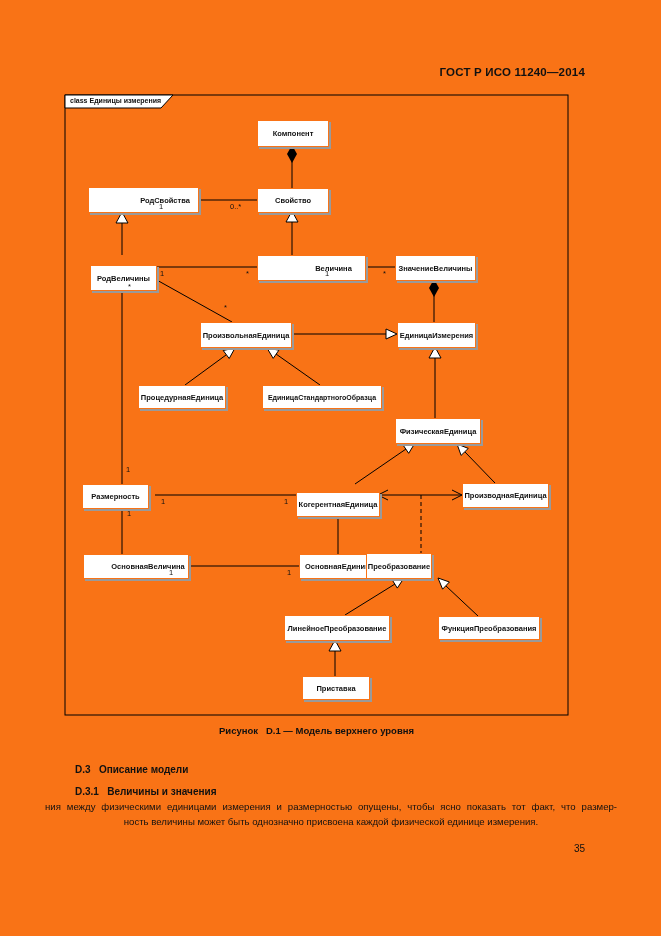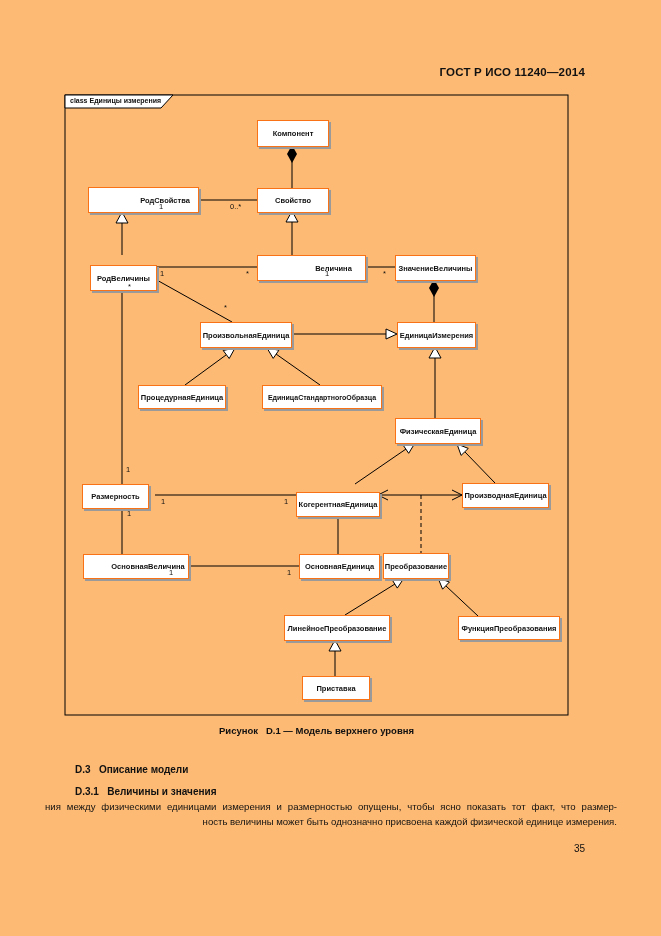--- a/index.html
+++ b/index.html
@@ -1,17 +1,17 @@
 <!DOCTYPE html>
 <html><head>
 <meta charset="utf-8">
 <style>
   html,body{margin:0;padding:0;background:#fff;}
   .page{
-    position:relative; width:661px; height:936px; background:#fdba74;
+    position:relative; width:661px; height:936px; background:#f97316;
     font-family:"Liberation Sans", sans-serif; color:#111; overflow:hidden;
   }
   .doc-header{
     position:absolute; top:66px; left:285px; width:300px; text-align:right;
     font-size:11.5px; font-weight:bold; letter-spacing:0.2px; white-space:pre;
   }
   svg.connectors{position:absolute; left:0; top:0; z-index:1; pointer-events:none;}
   .frame-label{
     position:absolute; left:70px; top:97px; z-index:3;
     font-size:7px; font-weight:bold; white-space:pre;
@@ -32,21 +32,21 @@
   }
   .heading{
     position:absolute; left:75px; font-size:10px; font-weight:bold; white-space:pre;
   }
   .para{
     position:absolute; left:45px; top:799px; width:572px;
     font-size:9.6px; line-height:15px;
   }
   .para .line-just{text-align:justify; text-align-last:justify;}
   .para .line-first{text-indent:26px;}
-  .para .line-last{text-align:right;}
+  .para .line-last{text-align:center;}
   .page-number{
     position:absolute; left:485px; top:843px; width:100px; text-align:right;
     font-size:10px;
   }
 </style>
 </head>
 <body>
 
 <div class="page">
 
@@ -166,27 +166,27 @@
     </div>
   <div class="ubox" style="left:462px;top:483px;width:85px;height:23px;">
       <span>ПроизводнаяЕдиница</span>
     </div>
   <div class="ubox" style="left:83px;top:554px;width:80px;height:23px;padding-left:24px;">
       <span>ОсновнаяВеличина</span>
     </div>
   <div class="ubox" style="left:299px;top:554px;width:79px;height:23px;">
       <span>ОсновнаяЕдиница</span>
     </div>
-  <div class="ubox" style="left:383px;top:553px;width:64px;height:24px;">
+  <div class="ubox" style="left:366px;top:553px;width:64px;height:24px;">
       <span>Преобразование</span>
     </div>
   <div class="ubox" style="left:284px;top:615px;width:104px;height:24px;">
       <span>ЛинейноеПреобразование</span>
     </div>
-  <div class="ubox" style="left:458px;top:616px;width:100px;height:22px;">
+  <div class="ubox" style="left:438px;top:616px;width:100px;height:22px;">
       <span>ФункцияПреобразования</span>
     </div>
   <div class="ubox" style="left:302px;top:676px;width:66px;height:22px;">
       <span>Приставка</span>
     </div>
 
   <span class="mult" style="left:159px;top:203px;">1</span>
   <span class="mult" style="left:230px;top:203px;">0..*</span>
   <span class="mult" style="left:160px;top:270px;">1</span>
   <span class="mult" style="left:246px;top:270px;">*</span>

